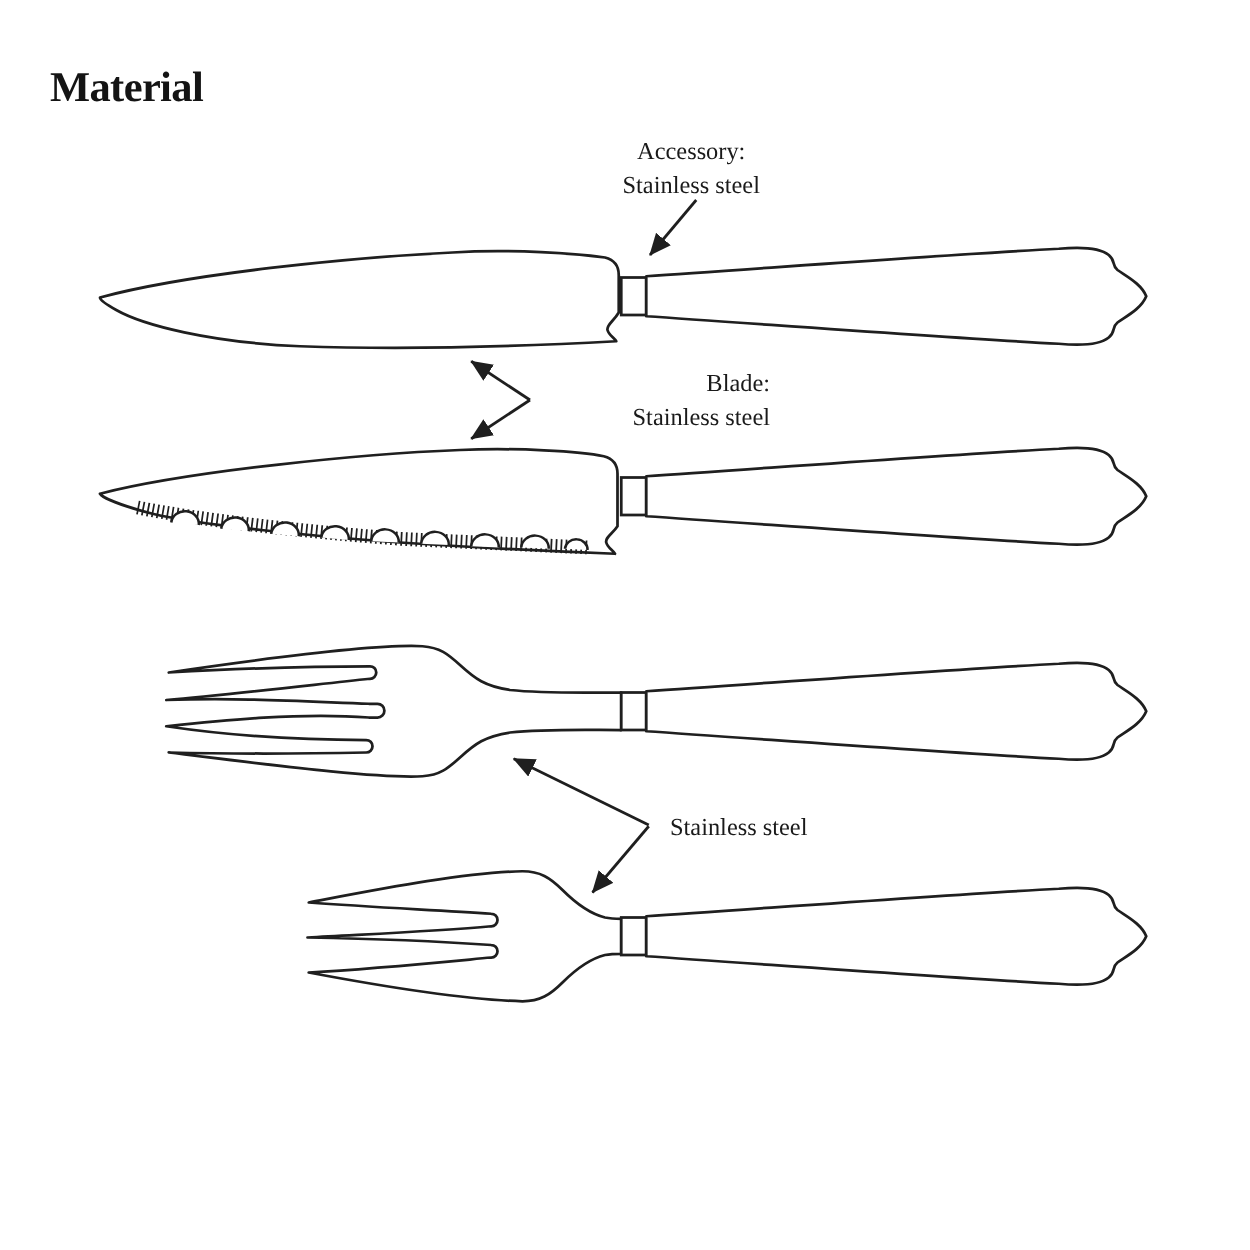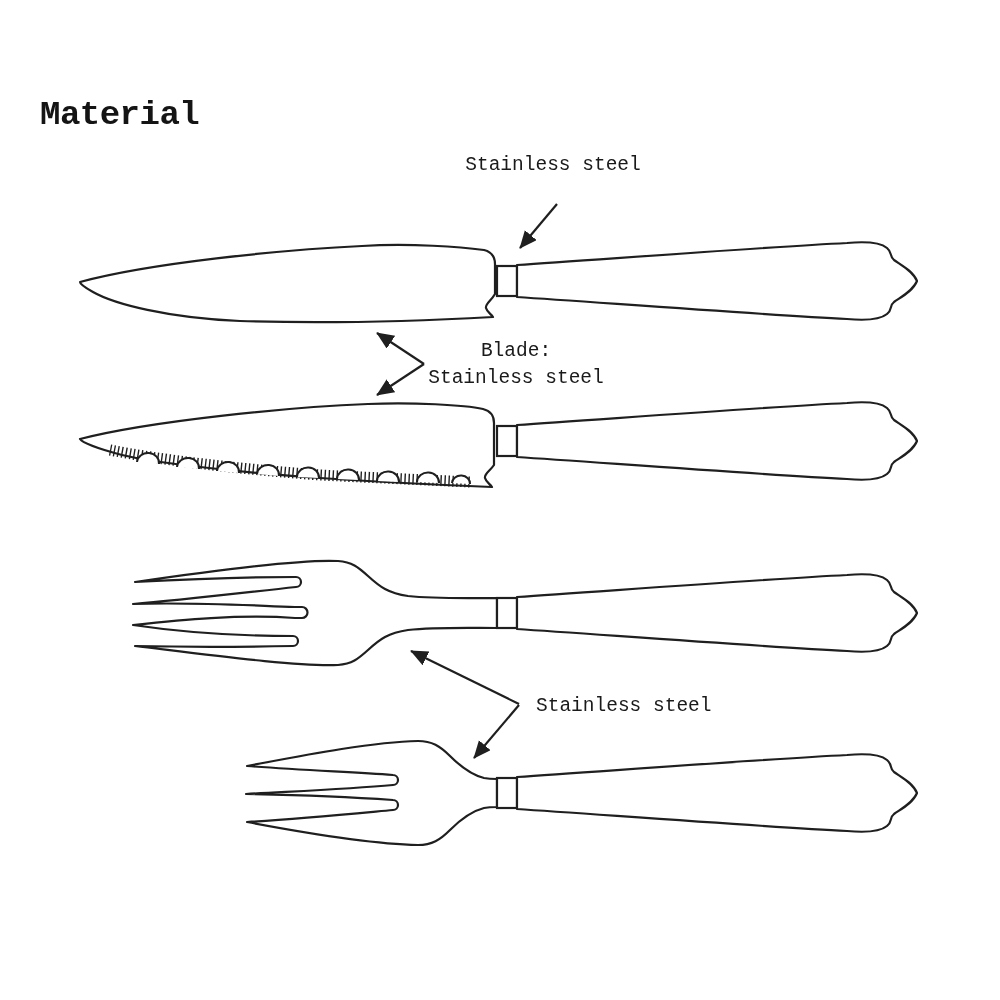--- a/index.html
+++ b/index.html
@@ -1,32 +1,31 @@
 <!DOCTYPE html>
 <html style="--color-background: #ffffff; --color-line: #1f1f1f; --color-text: #1a1a1a;"><head>
 <meta charset="utf-8">
 <style>
   html,body{margin:0;padding:0;background:#fff;}
   #canvas{
     position:relative;width:1000px;height:888px;background:var(--color-background,#fff);
-    font-family:Liberation Mono, monospace;color:var(--color-text,#1a1a1a);
+    font-family:Liberation Serif, serif;color:var(--color-text,#1a1a1a);
     overflow:hidden;
-    margin-top:44px;
   }
   #art{position:absolute;left:0;top:0;width:1000px;height:1000px;color:var(--color-line,#1f1f1f);}
   .page-title{
     position:absolute;left:40px;top:52px;font-size:34px;font-weight:700;
     letter-spacing:-0.5px;color:#141414;
   }
   .callout{
     position:absolute;font-size:19.5px;line-height:27px;text-align:center;
     color:var(--color-text,#1a1a1a);
   }
   .callout.accessory{left:453px;top:108px;width:200px;}
-  .callout.blade{left:416px;top:294px;width:200px;}
+  .callout.blade{left:416px;top:294px;width:200px;text-align:right;}
   .callout.single{left:536px;top:649px;width:200px;text-align:left;}
   .footnote{
     position:absolute;right:22px;top:921px;width:560px;text-align:right;
     font-size:23.5px;line-height:30px;letter-spacing:-0.2px;color:#1a1a1a;
   }
   .outline{fill:#fff;stroke:currentColor;stroke-width:2.2;stroke-linejoin:round;stroke-linecap:round;}
   .collar{fill:#fff;stroke:currentColor;stroke-width:2.2;}
   .serration-ticks{fill:none;stroke:currentColor;stroke-width:11;stroke-dasharray:1.4 2.6;}
   .scallop{fill:#fff;stroke:currentColor;stroke-width:2;}
   .pointer{fill:none;stroke:currentColor;stroke-width:2.2;}
@@ -146,20 +145,21 @@
     <g>
       <path class="pointer" marker-end="url(#ah)" d="M 557 160 L 520 204"></path>
       <path class="pointer" marker-end="url(#ah)" d="M 424 320 L 377 289"></path>
       <path class="pointer" marker-end="url(#ah)" d="M 424 320 L 377 351"></path>
       <path class="pointer" marker-end="url(#ah)" d="M 519 660 L 411 607"></path>
       <path class="pointer" marker-end="url(#ah)" d="M 519 661 L 474 714"></path>
     </g>
   </svg>
 
   <div class="callout accessory">
+    <div>Accessory:</div>
     <div>Stainless steel</div>
   </div>
 
   <div class="callout blade">
     <div>Blade:</div>
     <div>Stainless steel</div>
   </div>
 
   <div class="callout single">
     <div>Stainless steel</div>

